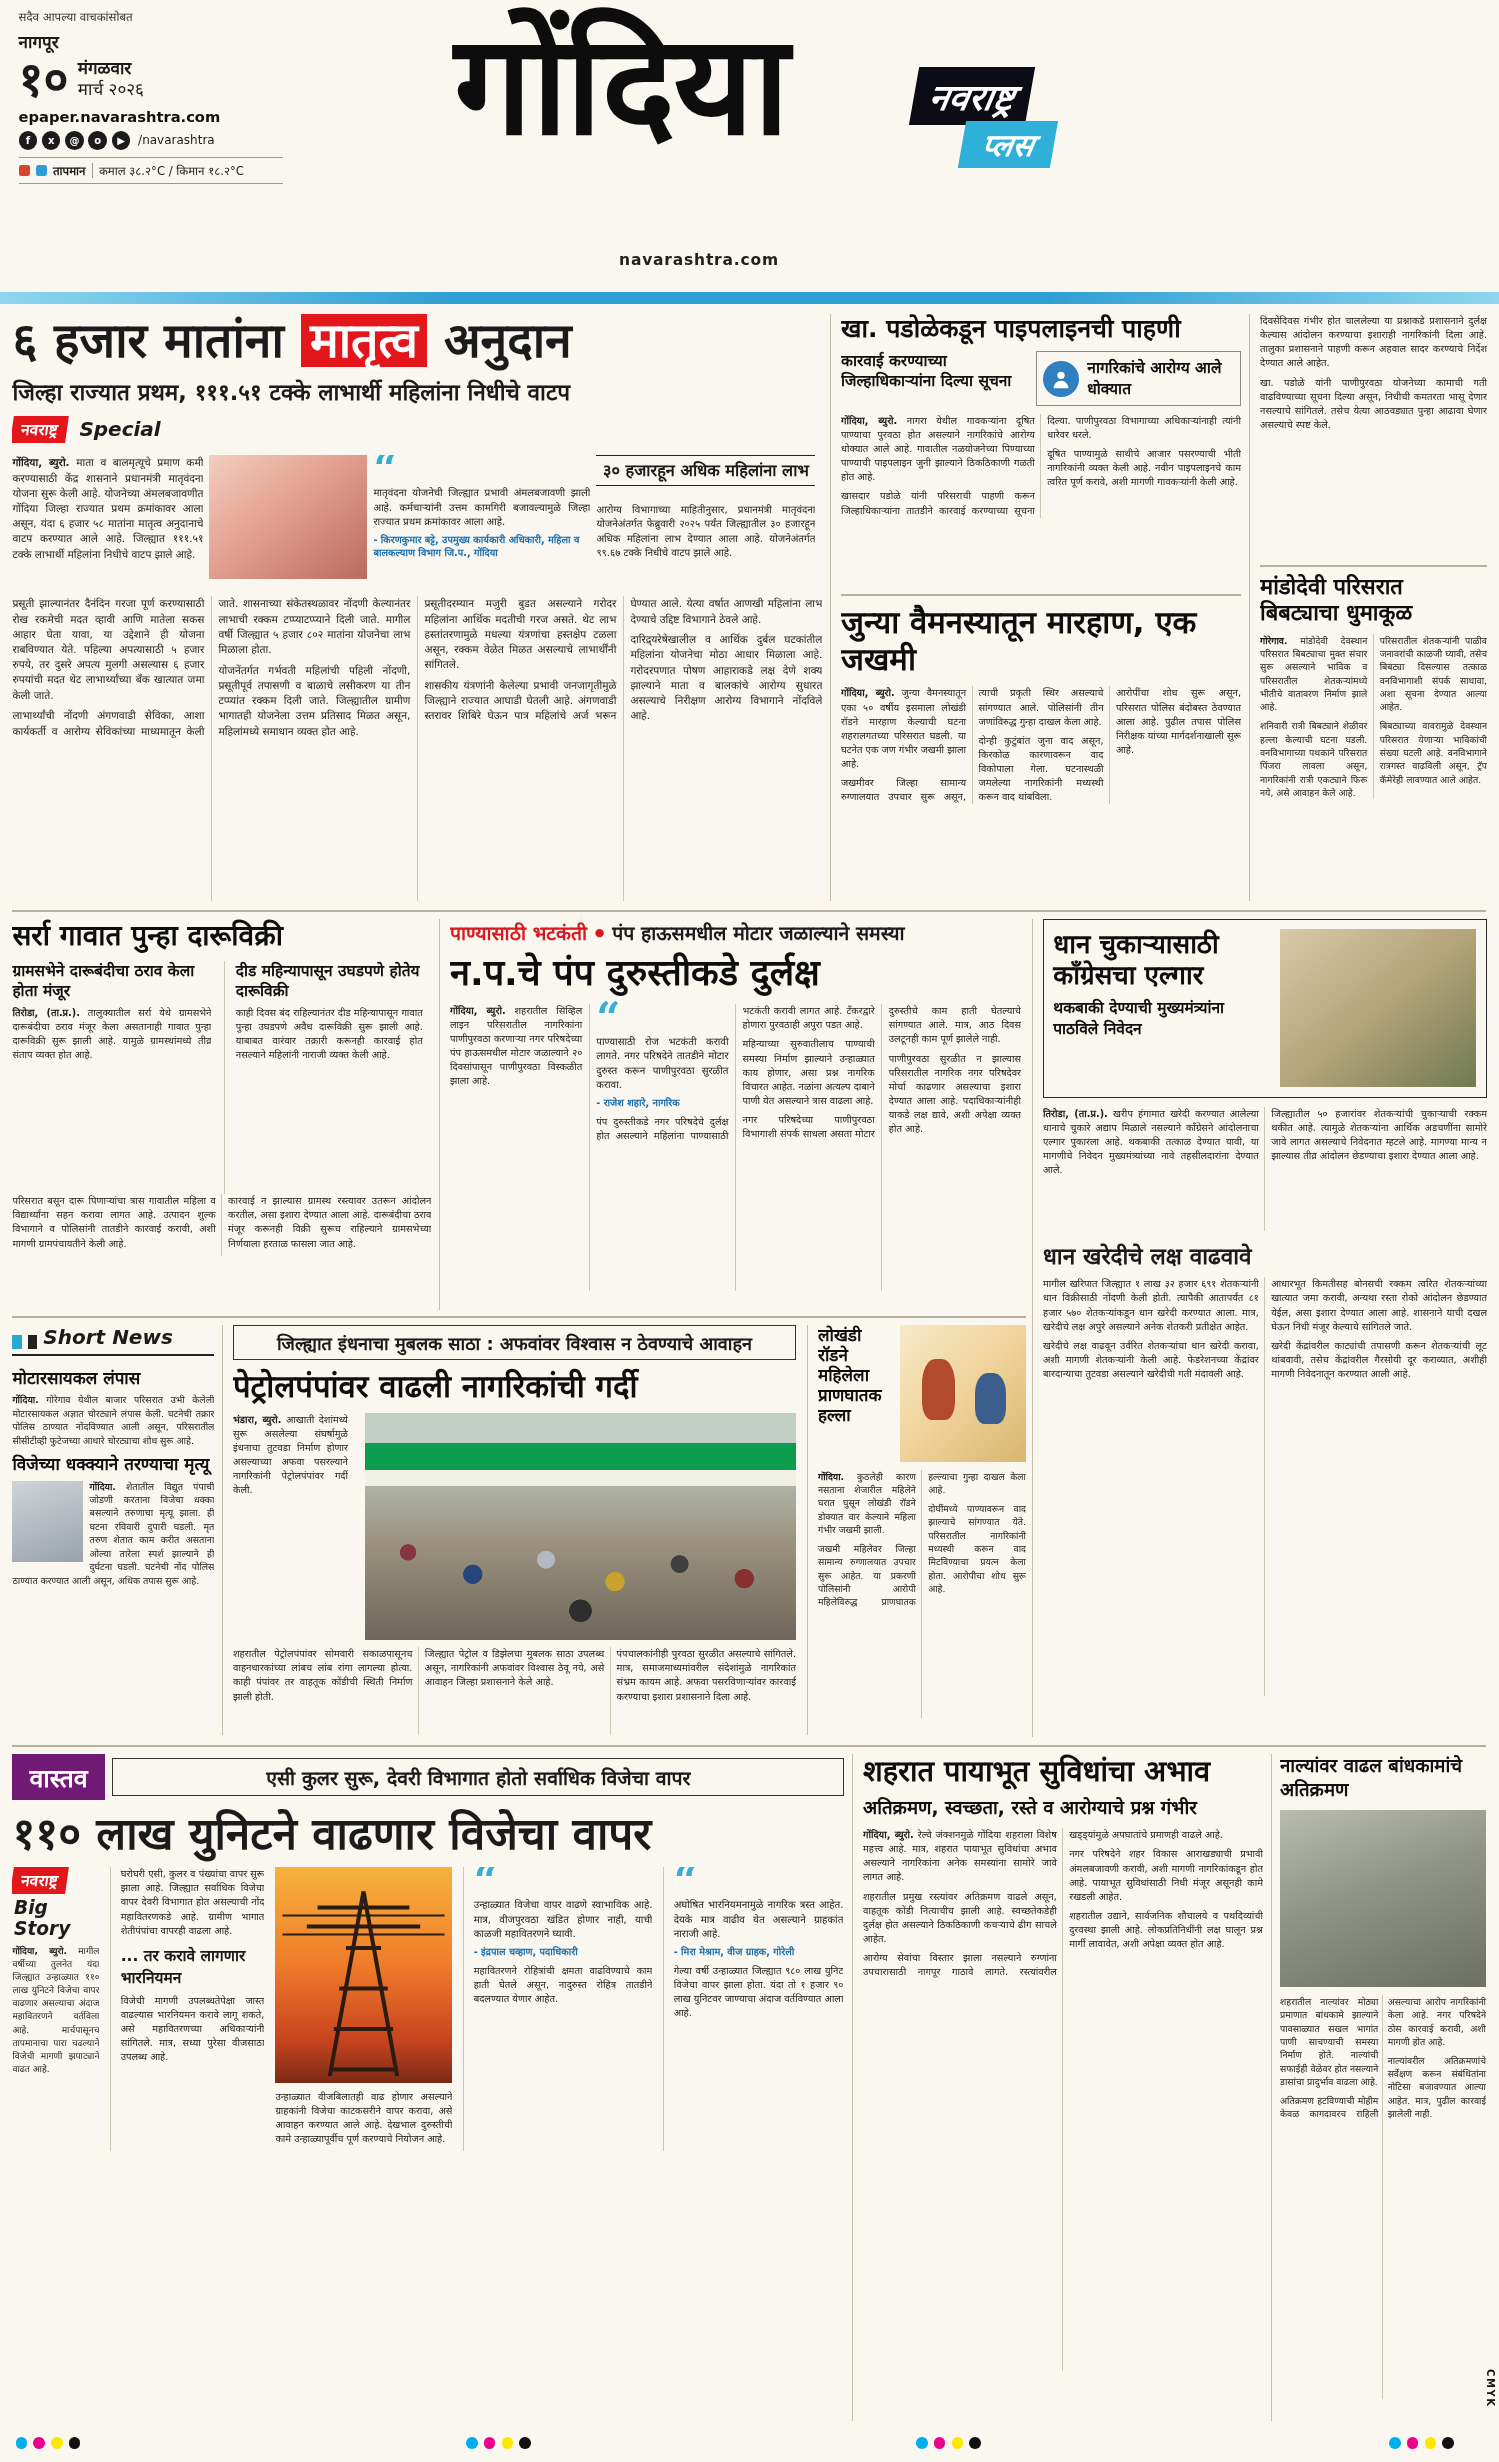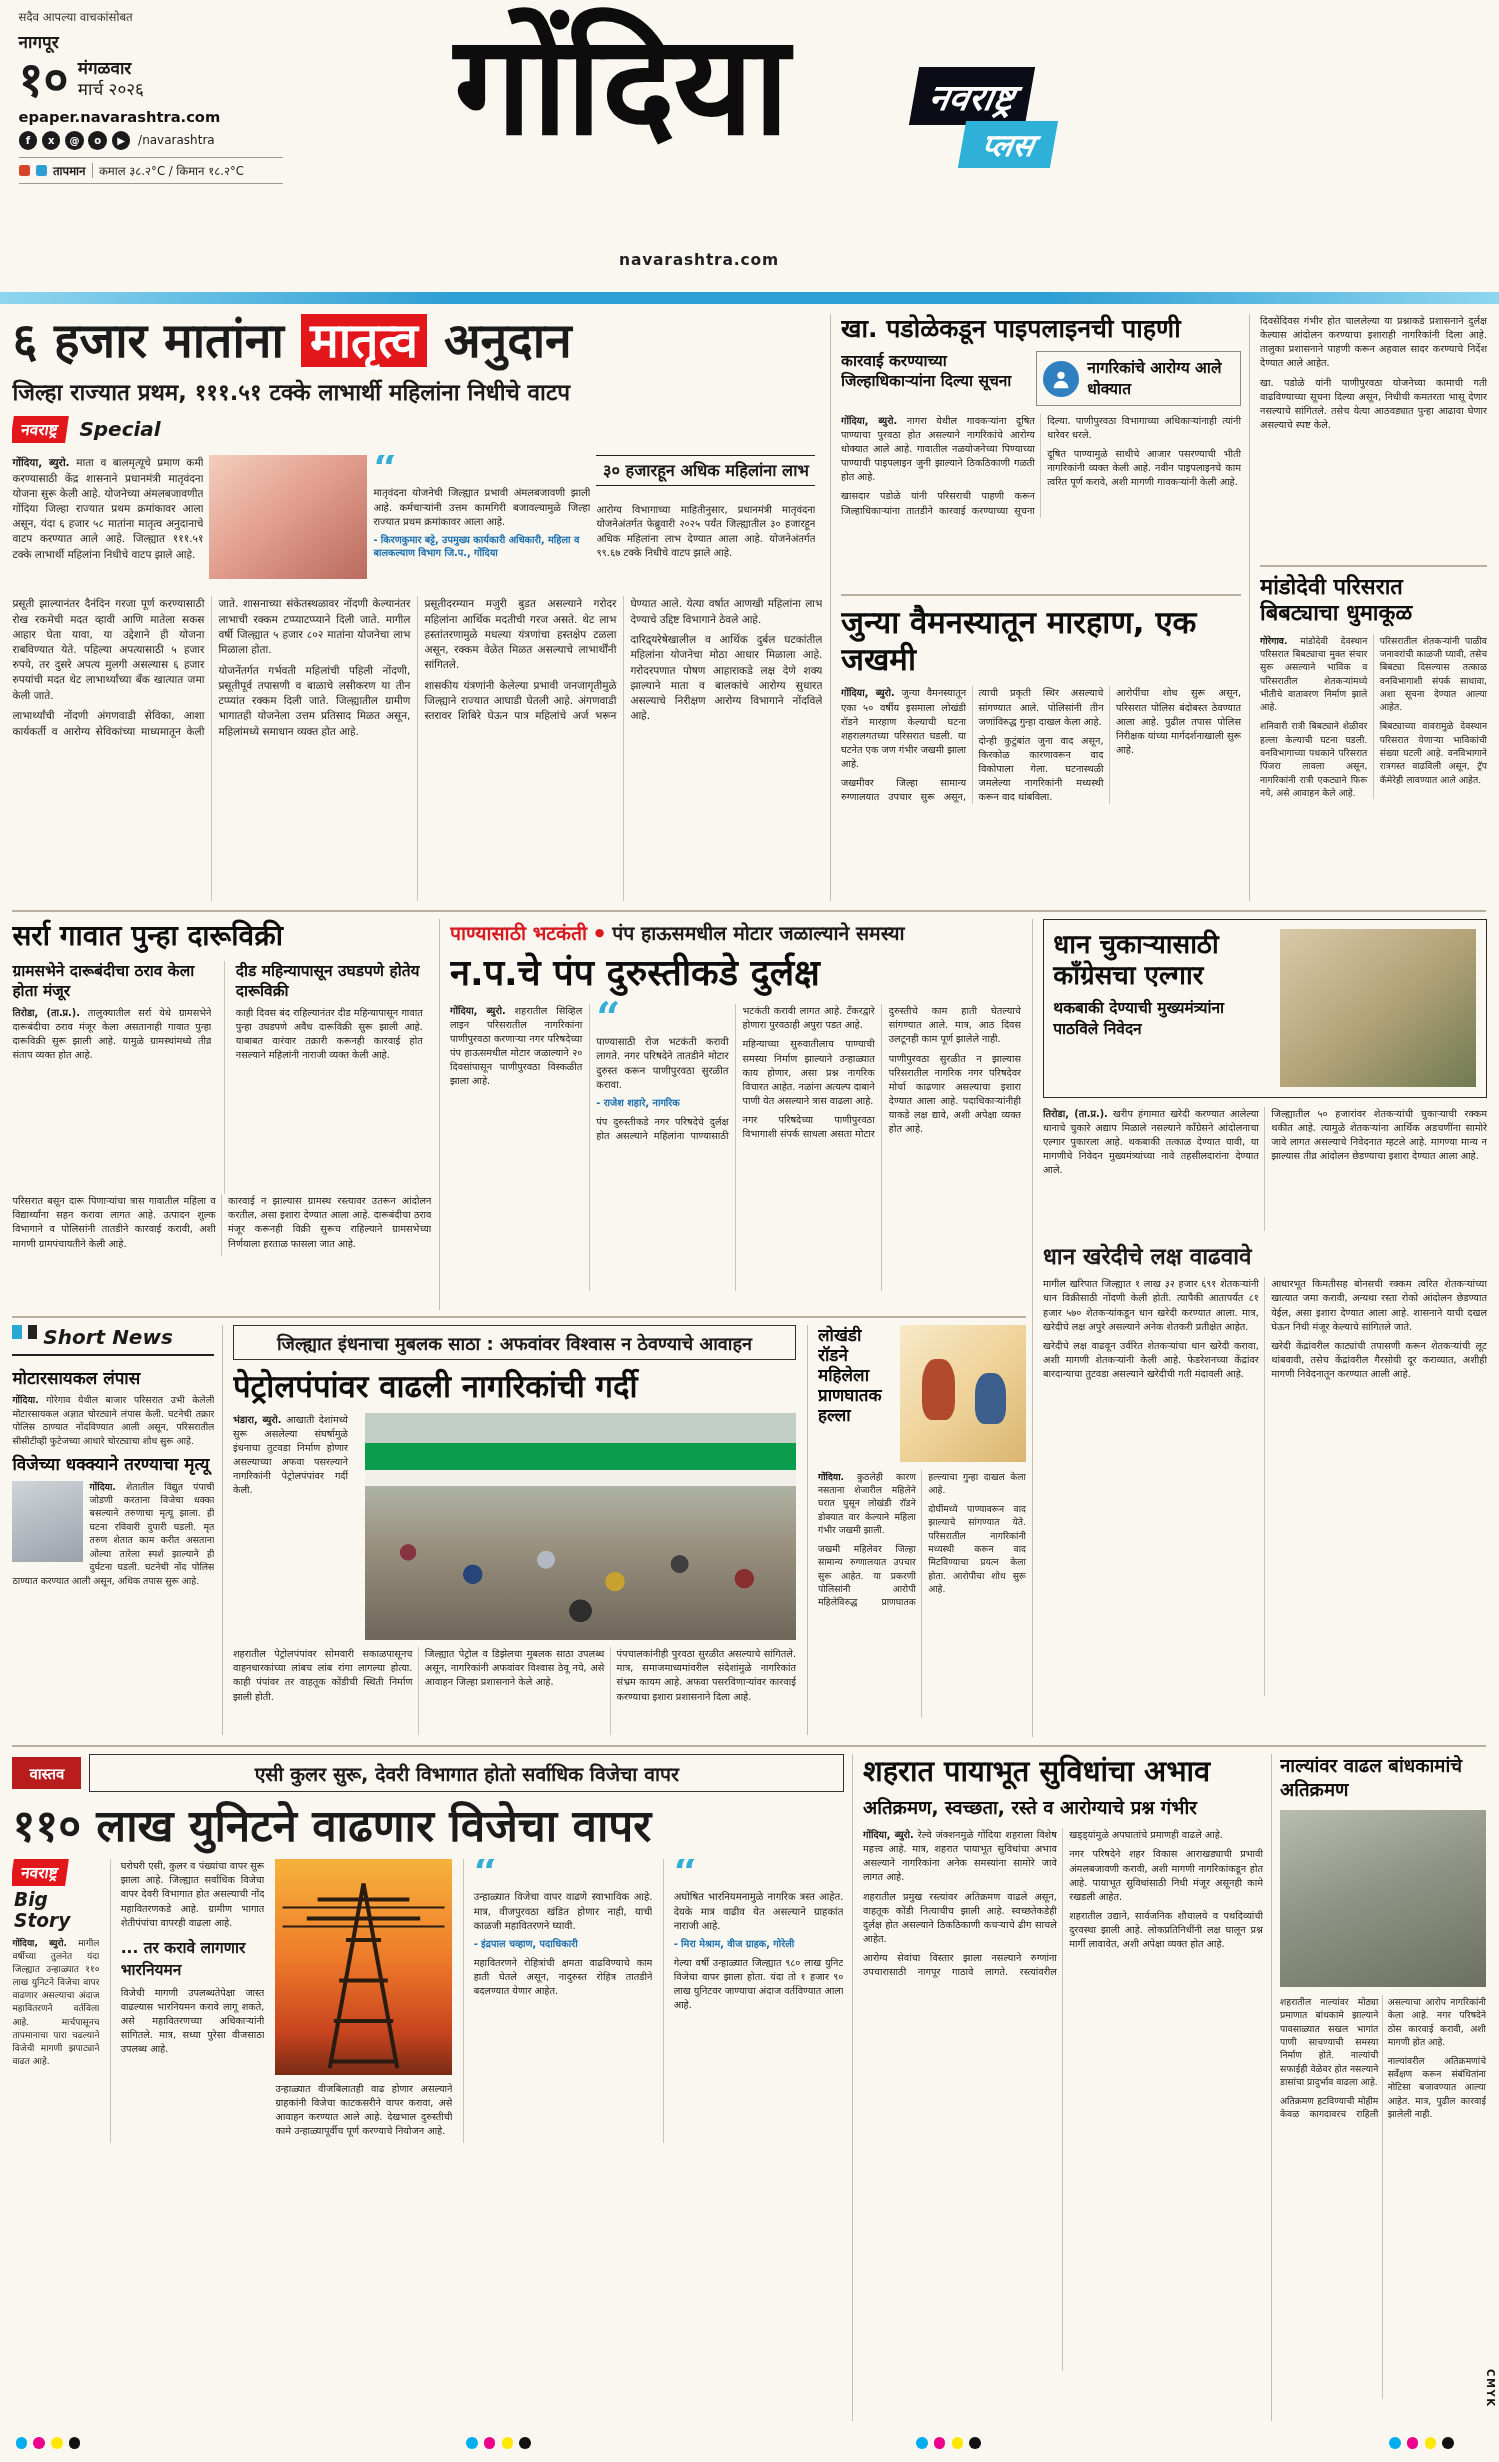--- a/index.html
+++ b/index.html
@@ -75,22 +75,22 @@
   .pl-subleft{width:186px;font-size:15.5px}
   .pl-subright{flex:1;border:0.8px solid #8a8a8a;padding:6.2px;display:flex;align-items:center;gap:7.8px}
   .personcirc{width:36px;height:36px;border-radius:50%;background:#2f7fc1;flex:none;display:flex;align-items:center;justify-content:center}
   .pl-subright .subbold{font-size:15.5px}
 
   
   .kickrow{display:flex;align-items:center;gap:7.8px}
   .kick-red{color:#d81920;font-weight:bold;font-size:19.4px}
   .kick-black{font-weight:bold;font-size:19.4px}
   .kickbox{border:1.6px solid #333;padding:4.7px 9.3px;font-weight:bold;font-size:18px;text-align:center}
-  .vastav{background:#b91c1c;color:#fff;font-size:15px;font-weight:bold;padding:6.2px 17px;flex:none}
-  .sn-head{font-size:20px;font-weight:bold;font-style:italic;border-bottom:2.3px solid #222;padding-bottom:4.7px;display:flex;align-items:flex-start;gap:6.2px;margin-bottom:7.8px}
+  .vastav{background:#701a75;color:#fff;font-size:25px;font-weight:bold;padding:6.2px 17px;flex:none}
+  .sn-head{font-size:20px;font-weight:bold;font-style:italic;border-bottom:2.3px solid #222;padding-bottom:4.7px;display:flex;align-items:flex-end;gap:6.2px;margin-bottom:7.8px}
   .sq{width:9.3px;height:14px;display:inline-block}
   .sq-c{background:#27a9d2}.sq-k{background:#222}
 
   
   .ph-dhan{width:196px;height:158px;background:linear-gradient(140deg,#d9c9a8,#b5a479 50%,#6f7a52 100%)}
   .ph-victim{float:left;width:71px;height:81px;margin:1.6px 6.2px 3.1px 0;background:linear-gradient(160deg,#cfd4d8,#9aa2aa)}
   .ph-petrol{width:431px;height:227px;background:
       linear-gradient(180deg,#c2cfc6 0%,#c2cfc6 13%,#0b9c4d 13%,#0b9c4d 25%,#f0efe8 25%,#f0efe8 32%,#aeb3a4 32%,#9a917e 58%,#6e675a 100%)}
   .crowd{position:absolute;left:0;right:0;top:36%;bottom:0;background:
       radial-gradient(circle at 10% 40%,#86343f 0 7.8px,transparent 8.5px),

